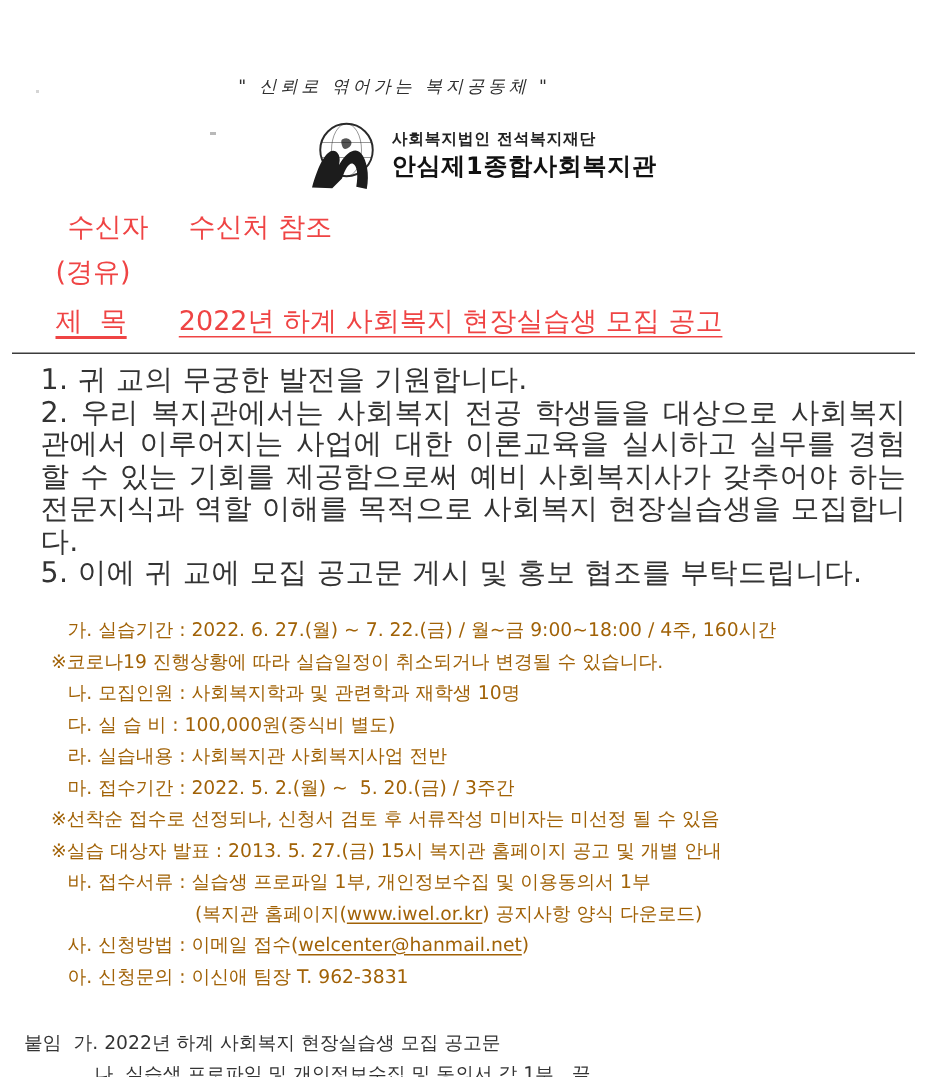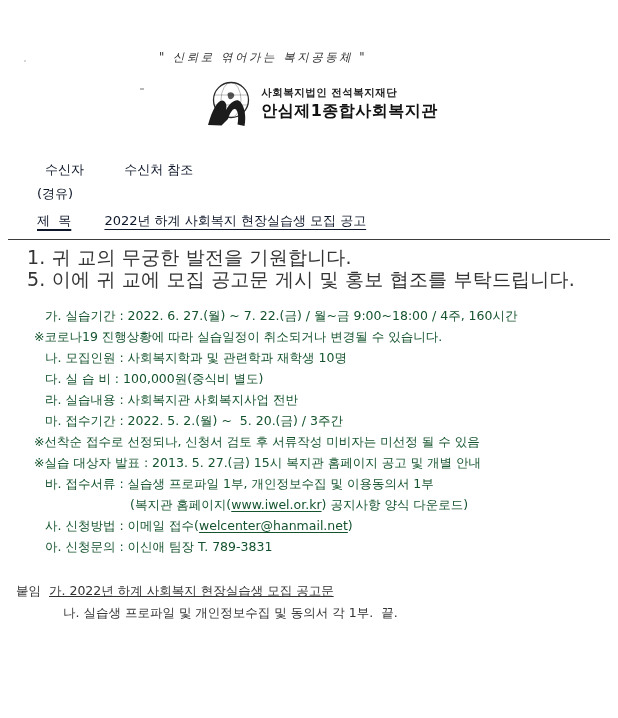--- a/index.html
+++ b/index.html
@@ -41,21 +41,21 @@
     color:#222222;
   }
   .org-large {
     font-size:16px;
     font-weight:bold;
     letter-spacing:0.5px;
     color:#111111;
     margin-top:1px;
   }
   
-  .meta { margin-top:32px; font-size:13px; color:#0f172a; }
+  .meta { margin-top:10px; font-size:18px; color:#ef4444; }
   .row-recipient { margin-left:45px; }
   .recipient-label { display:inline-block; min-width:55px; white-space:pre; }
   .recipient-value { margin-left:20px; white-space:pre; }
   .via { margin-left:37px; margin-top:6px; white-space:pre; }
   .subject-row { margin-left:37px; margin-top:9px; }
   .subject-label {
     display:inline-block;
     white-space:pre;
     text-decoration:underline;
     text-underline-offset:4px;
@@ -70,30 +70,30 @@
   }
   .rule {
     margin:9px 8px 0 8px;
     border-top:1.6px solid #3c3c3c;
     height:0;
   }
   
   .paragraphs { margin:7px 14px 0 27px; font-size:19px; line-height:21.5px; color:#333333; }
   .para { text-align:justify; word-break:break-all; letter-spacing:0.2px; }
   
-  .details { margin-top:15px; font-size:12.5px; line-height:21px; color:#14532d; }
+  .details { margin-top:15px; font-size:12.5px; line-height:21px; color:#a16207; }
   .d-item { margin-left:45px; white-space:pre; }
   .d-note { margin-left:34px; white-space:pre; }
   .d-sub  { margin-left:130px; white-space:pre; }
   .u { text-decoration:underline; text-underline-offset:2px; }
   
   .attach { margin-top:23px; margin-left:16px; font-size:12.5px; line-height:21.5px; color:#333333; }
   .attach-line1 { white-space:pre; }
   .attach-label { display:inline; }
-  .attach-l1 { margin-left:8px;text-decoration:underline; }
+  .attach-l1 { margin-left:8px; }
   .attach-line2 { margin-left:47px; white-space:pre; }
   
   .speck { position:absolute; background:#b9b9b9; }
   .speck1 { left:140px; top:88px; width:4px; height:2px; }
   .speck2 { left:24px; top:60px; width:2px; height:2px; opacity:.6; }
 </style>
 </head>
 <body>
 
 <div class="page">
@@ -124,36 +124,37 @@
     <div class="subject-row">
       <span class="subject-label">제  목</span>
       <span class="subject-title">2022년 하계 사회복지 현장실습생 모집 공고</span>
     </div>
   </div>
 
   <div class="rule"></div>
 
   <div class="paragraphs">
     <div class="para">1. 귀 교의 무궁한 발전을 기원합니다.</div>
+    <div class="para">2. 우리 복지관에서는 사회복지 전공 학생들을 대상으로 사회복지관에서 이루어지는 사업에 대한 이론교육을 실시하고 실무를 경험할 수 있는 기회를 제공함으로써 예비 사회복지사가 갖추어야 하는 전문지식과 역할 이해를 목적으로 사회복지 현장실습생을 모집합니다.</div>
     <div class="para">5. 이에 귀 교에 모집 공고문 게시 및 홍보 협조를 부탁드립니다.</div>
   </div>
 
   <div class="details">
     <div class="d-item">가. 실습기간 : 2022. 6. 27.(월) ~ 7. 22.(금) / 월~금 9:00~18:00 / 4주, 160시간</div>
     <div class="d-note">※코로나19 진행상황에 따라 실습일정이 취소되거나 변경될 수 있습니다.</div>
     <div class="d-item">나. 모집인원 : 사회복지학과 및 관련학과 재학생 10명</div>
     <div class="d-item">다. 실 습 비 : 100,000원(중식비 별도)</div>
     <div class="d-item">라. 실습내용 : 사회복지관 사회복지사업 전반</div>
     <div class="d-item">마. 접수기간 : 2022. 5. 2.(월) ~  5. 20.(금) / 3주간</div>
     <div class="d-note">※선착순 접수로 선정되나, 신청서 검토 후 서류작성 미비자는 미선정 될 수 있음</div>
     <div class="d-note">※실습 대상자 발표 : 2013. 5. 27.(금) 15시 복지관 홈페이지 공고 및 개별 안내</div>
     <div class="d-item">바. 접수서류 : 실습생 프로파일 1부, 개인정보수집 및 이용동의서 1부</div>
     <div class="d-sub"><span>(복지관 홈페이지(</span><span class="u">www.iwel.or.kr</span><span>) 공지사항 양식 다운로드)</span></div>
     <div class="d-item"><span>사. 신청방법 : 이메일 접수(</span><span class="u">welcenter@hanmail.net</span><span>)</span></div>
-    <div class="d-item">아. 신청문의 : 이신애 팀장 T. 789-3831</div>
+    <div class="d-item">아. 신청문의 : 이신애 팀장 T. 962-3831</div>
   </div>
 
   <div class="attach">
     <div class="attach-line1"><span class="attach-label">붙임</span><span class="attach-l1">가. 2022년 하계 사회복지 현장실습생 모집 공고문</span></div>
     <div class="attach-line2">나. 실습생 프로파일 및 개인정보수집 및 동의서 각 1부.  끝.</div>
   </div>
 
   <div class="speck speck1"></div>
   <div class="speck speck2"></div>
 </div>

